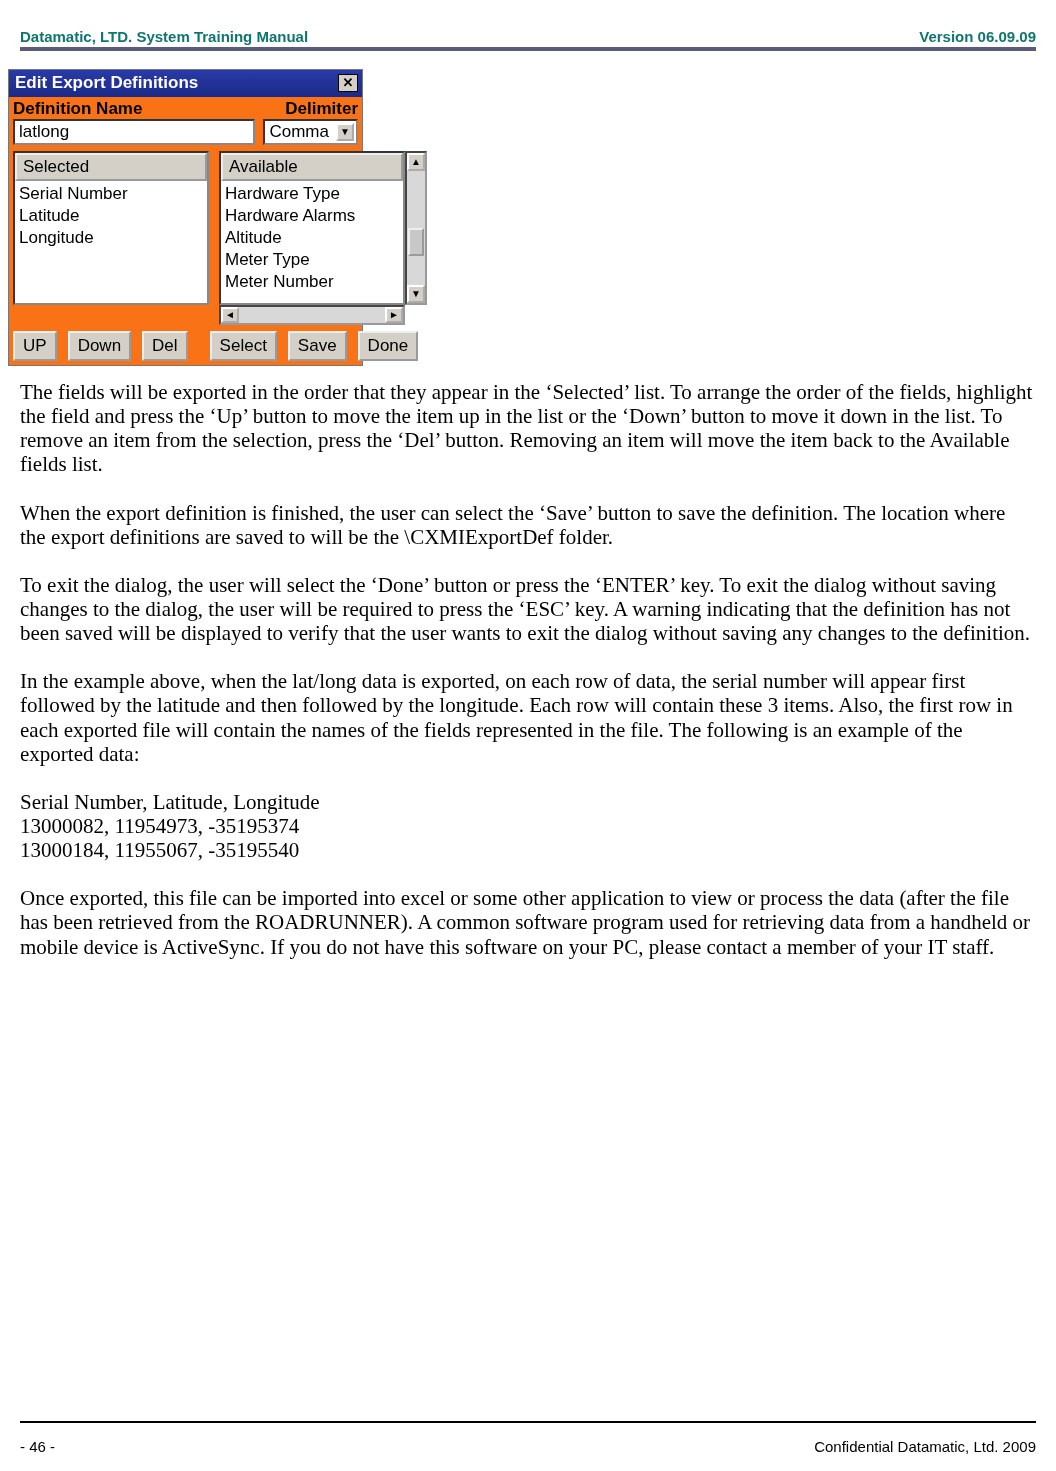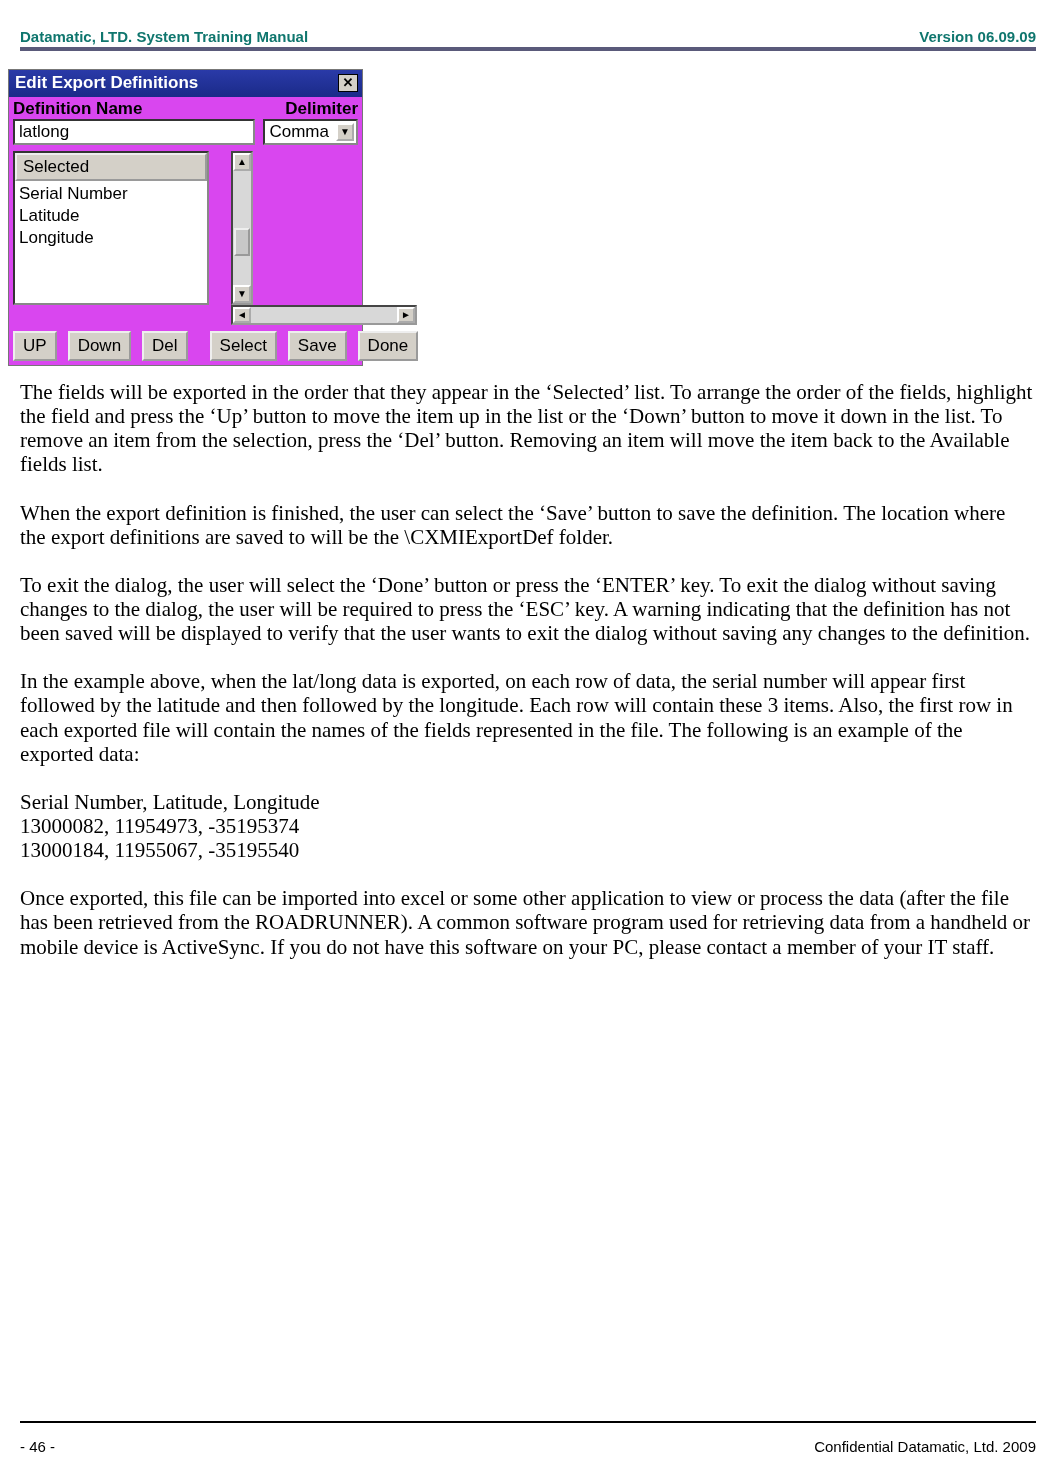--- a/index.html
+++ b/index.html
@@ -52,21 +52,21 @@
     background: #d4d0c8;
     border: 1px solid #000;
     color: #000;
     font-family: Arial, sans-serif;
     font-size: 13px;
     font-weight: bold;
     text-align: center;
     line-height: 15px;
   }
   .dlg-body {
-    background: #d946ef;
+    background: #f97316;
     font-family: Tahoma, Arial, sans-serif;
     font-size: 17px;
     padding: 2px 4px 4px 4px;
   }
   .row1 {
     display: flex;
     gap: 8px;
   }
   .lbl-row {
     display: flex;
@@ -97,21 +97,21 @@
   .dd-btn {
     width: 18px; height: 18px;
     background: #d4d0c8;
     border: 2px outset #fff;
     font-size: 10px;
     text-align: center;
     line-height: 13px;
   }
   .lists {
     display: flex;
-    gap: 22px;
+    gap: 10px;
     margin-top: 6px;
     align-items: flex-start;
   }
   .panel {
     border: 2px inset #888;
     background: #fff;
     font-size: 17px;
   }
   .panel-hdr {
     background: #d4d0c8;
@@ -237,20 +237,30 @@
             <div class="panel-hdr">Selected</div>
             <div class="panel-list">
               <div>Serial Number</div>
               <div>Latitude</div>
               <div>Longitude</div>
             </div>
           </div>
         </div>
         <div>
           <div class="panel-avail-wrap">
+            <div class="panel panel-avail">
+              <div class="panel-hdr">Available</div>
+              <div class="panel-list">
+                <div>Hardware Type</div>
+                <div>Hardware Alarms</div>
+                <div>Altitude</div>
+                <div>Meter Type</div>
+                <div>Meter Number</div>
+              </div>
+            </div>
             <div class="vscroll">
               <span class="vbtn">▲</span>
               <span class="vthumb"></span>
               <span class="vbtn">▼</span>
             </div>
           </div>
           <div class="hscroll">
             <span class="hbtn">◄</span>
             <span class="hbtn">►</span>
           </div>

